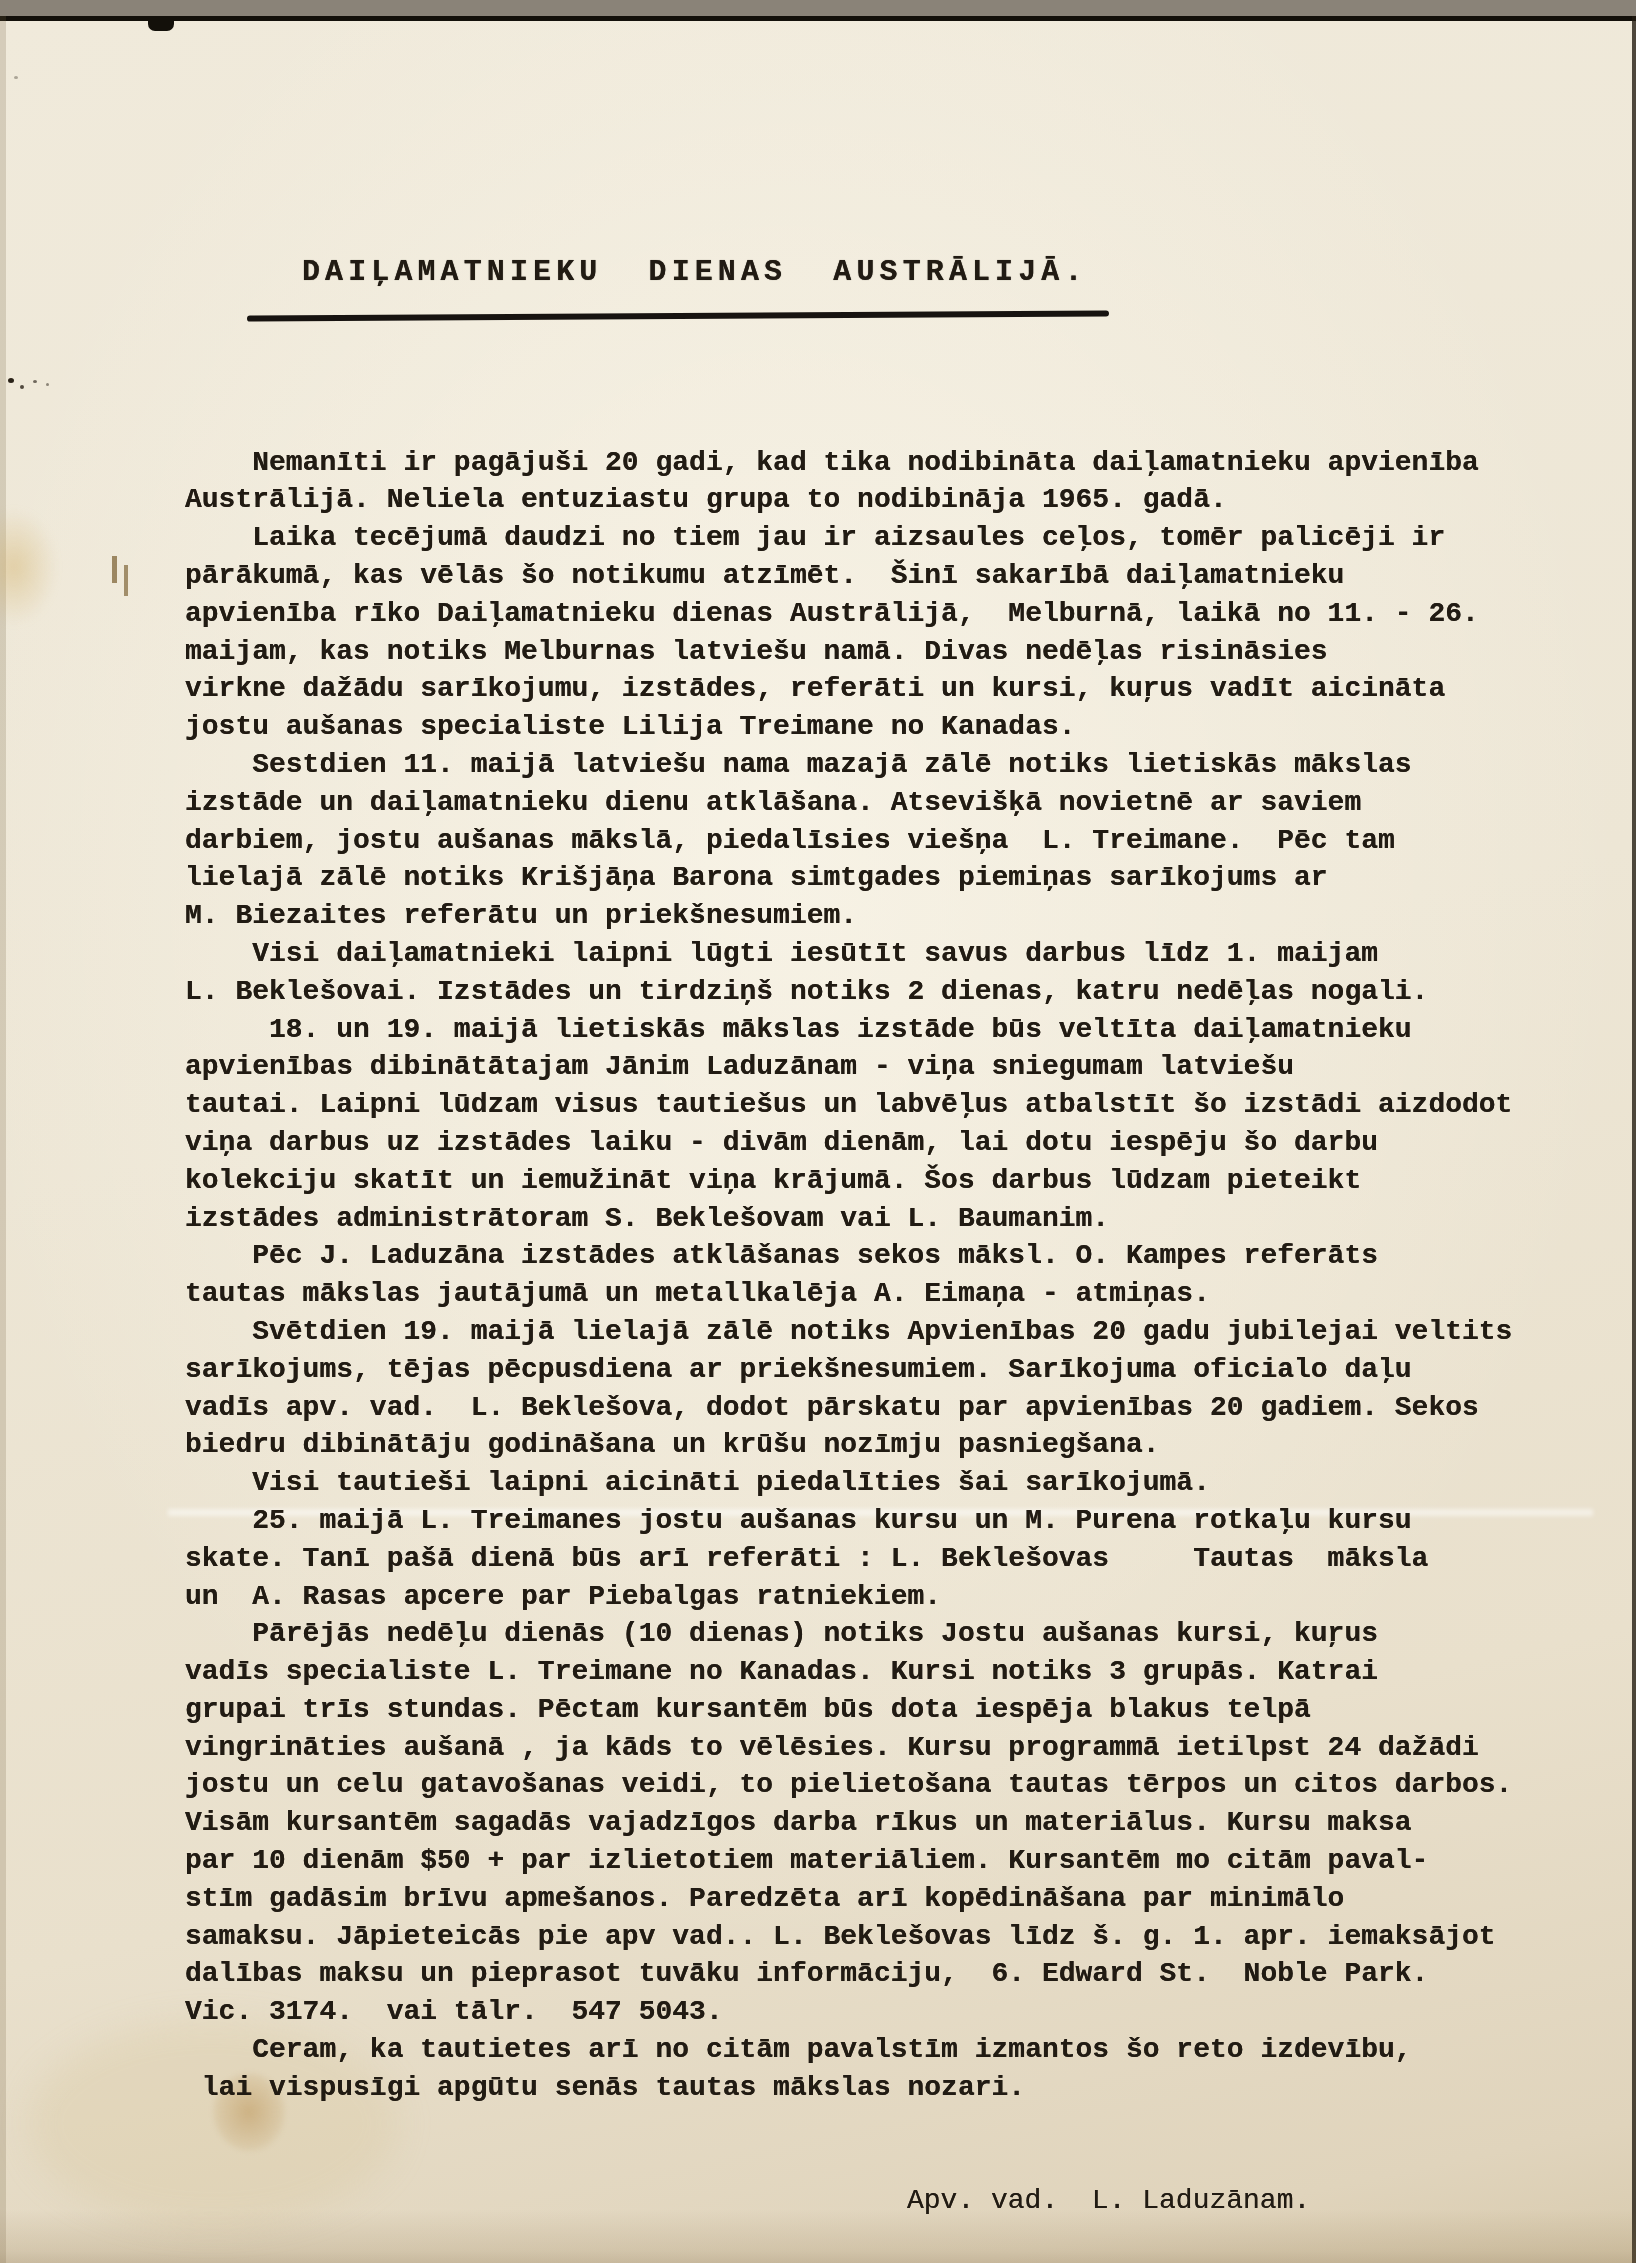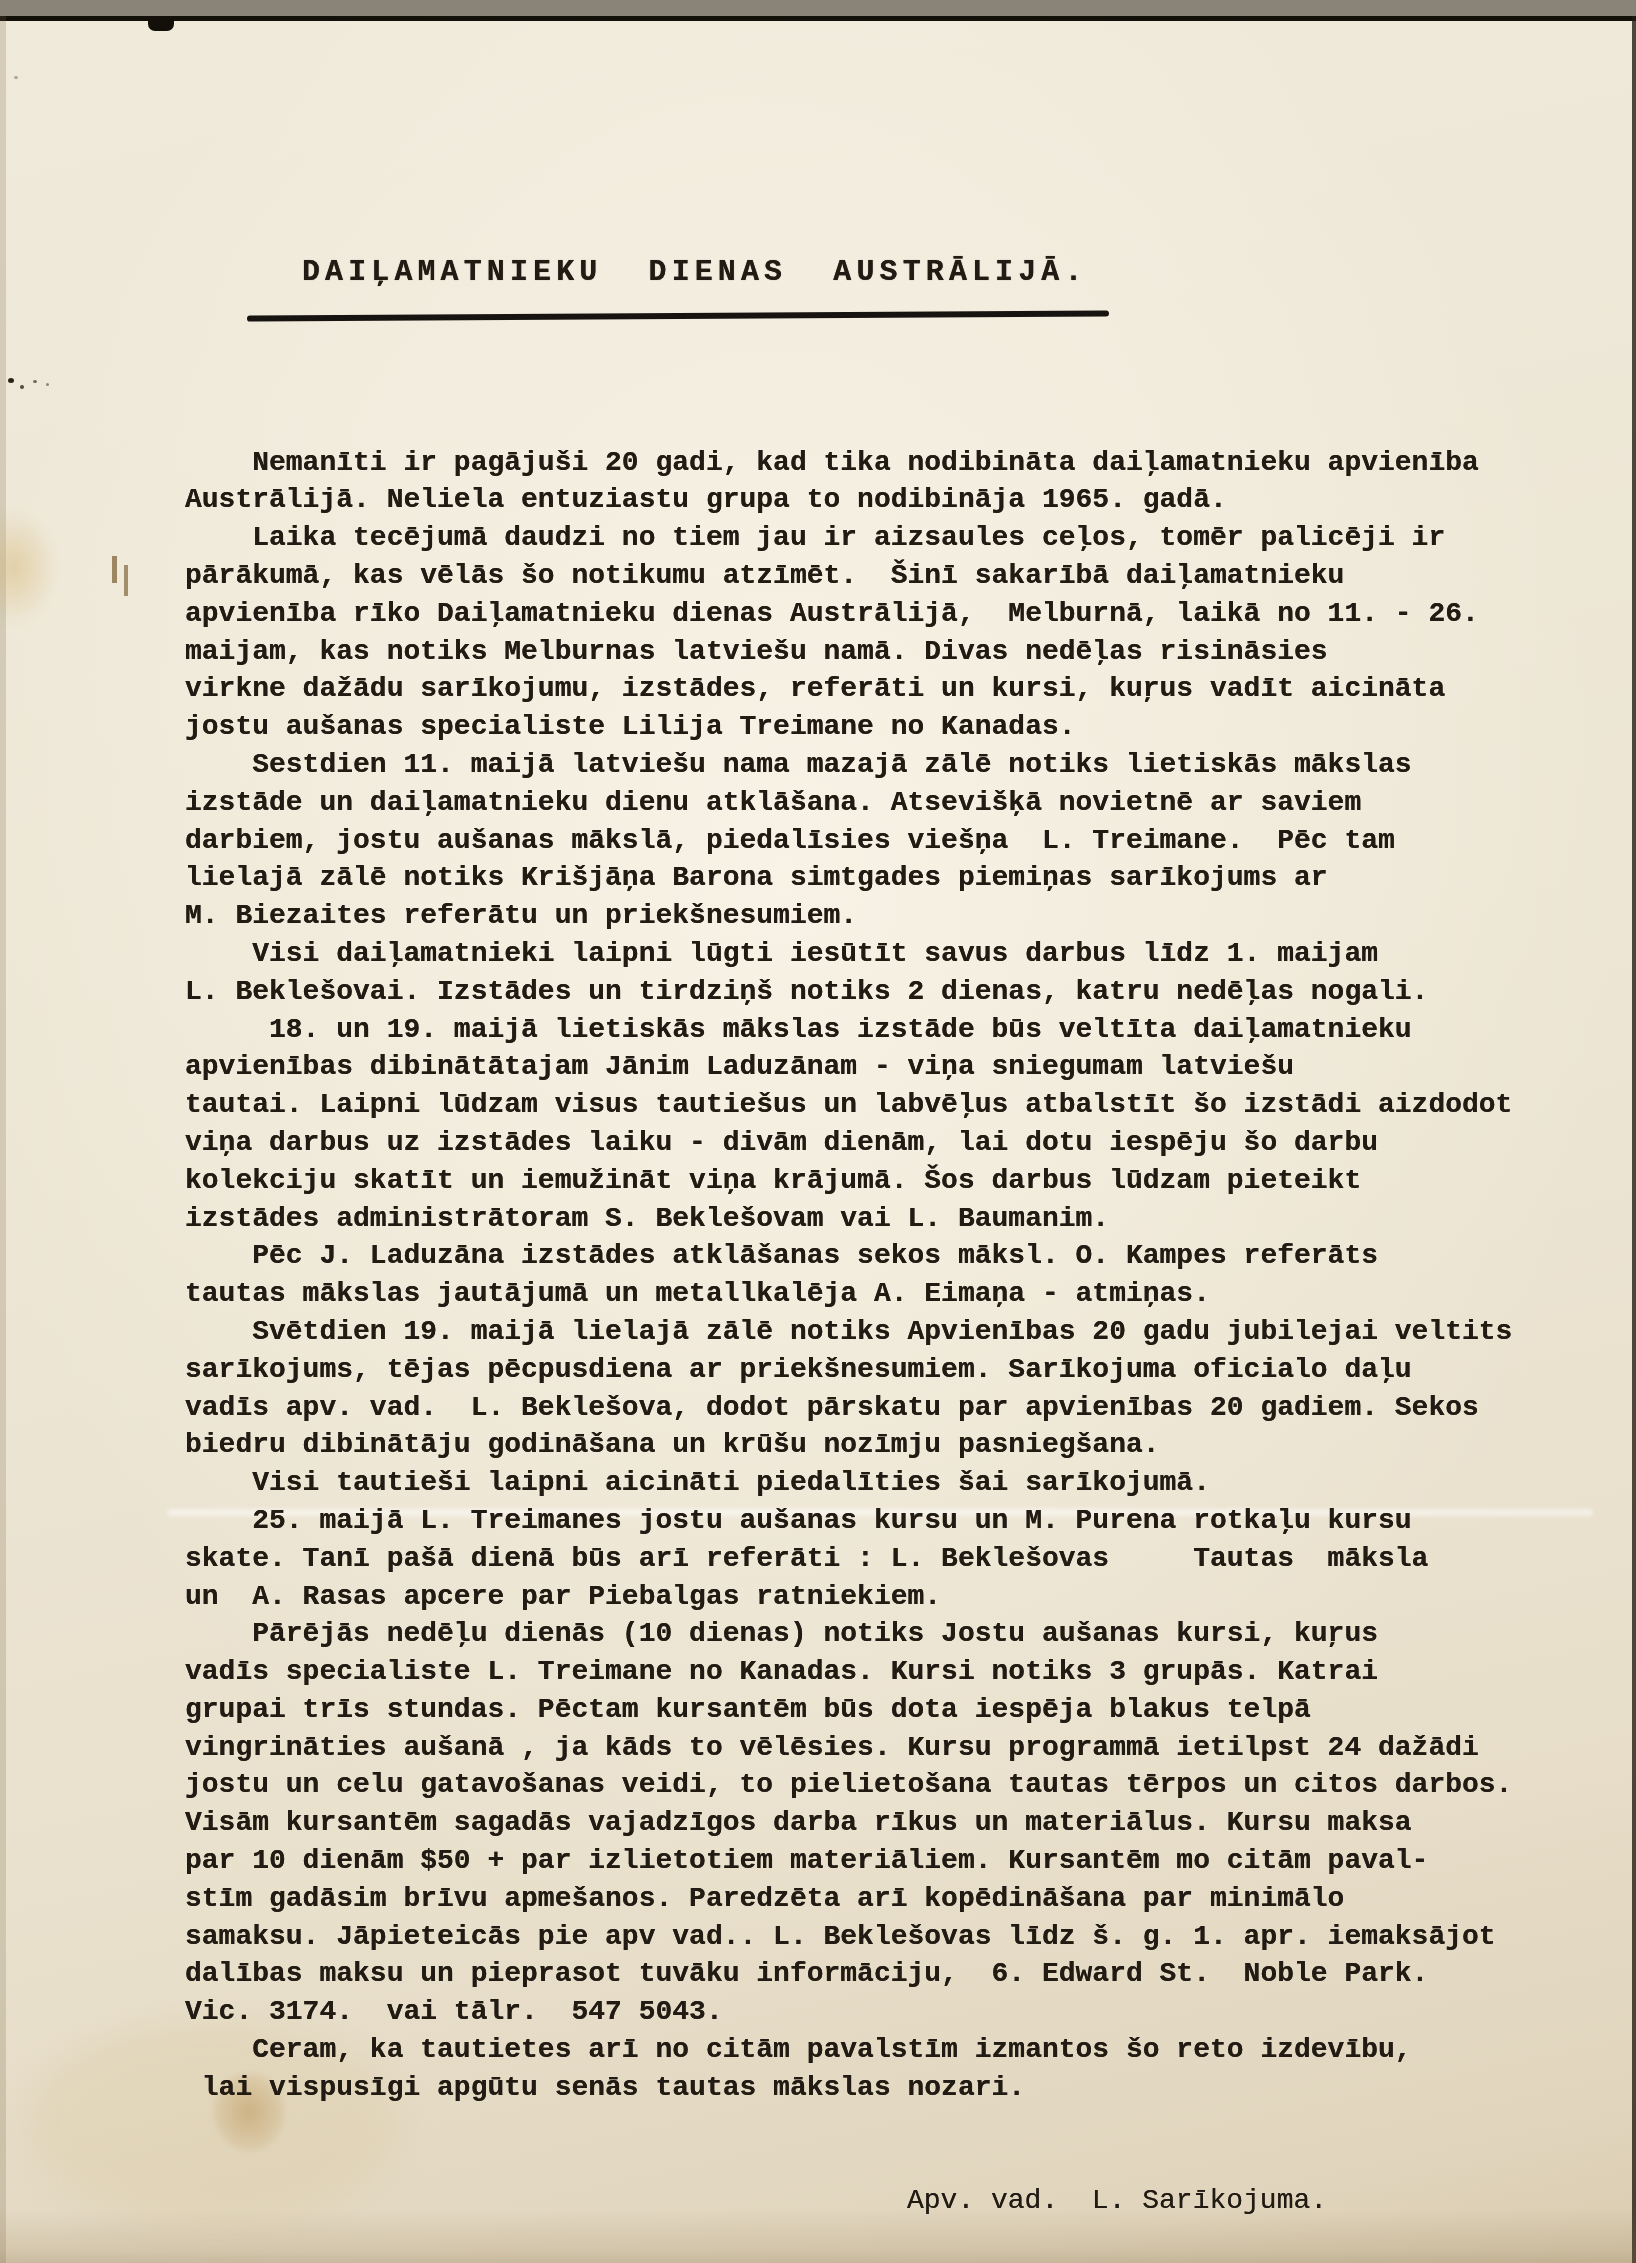--- a/index.html
+++ b/index.html
@@ -80,16 +80,16 @@
   <div class="speck sp2"></div>
   <div class="speck sp3"></div>
   <div class="speck sp4"></div>
   <div class="speck sp5"></div>
 
   <div class="title">DAIĻAMATNIEKU  DIENAS  AUSTRĀLIJĀ.</div>
   <div class="rule"></div>
 
   <div class="body-text">
     <div><div class="line">    Nemanīti ir pagājuši 20 gadi, kad tika nodibināta daiļamatnieku apvienība</div><div class="line">Austrālijā. Neliela entuziastu grupa to nodibināja 1965. gadā.</div><div class="line">    Laika tecējumā daudzi no tiem jau ir aizsaules ceļos, tomēr palicēji ir</div><div class="line">pārākumā, kas vēlās šo notikumu atzīmēt.  Šinī sakarībā daiļamatnieku</div><div class="line">apvienība rīko Daiļamatnieku dienas Austrālijā,  Melburnā, laikā no 11. - 26.</div><div class="line">maijam, kas notiks Melburnas latviešu namā. Divas nedēļas risināsies</div><div class="line">virkne dažādu sarīkojumu, izstādes, referāti un kursi, kuŗus vadīt aicināta</div><div class="line">jostu aušanas specialiste Lilija Treimane no Kanadas.</div><div class="line">    Sestdien 11. maijā latviešu nama mazajā zālē notiks lietiskās mākslas</div><div class="line">izstāde un daiļamatnieku dienu atklāšana. Atsevišķā novietnē ar saviem</div><div class="line">darbiem, jostu aušanas mākslā, piedalīsies viešņa  L. Treimane.  Pēc tam</div><div class="line">lielajā zālē notiks Krišjāņa Barona simtgades piemiņas sarīkojums ar</div><div class="line">M. Biezaites referātu un priekšnesumiem.</div><div class="line">    Visi daiļamatnieki laipni lūgti iesūtīt savus darbus līdz 1. maijam</div><div class="line">L. Beklešovai. Izstādes un tirdziņš notiks 2 dienas, katru nedēļas nogali.</div><div class="line">     18. un 19. maijā lietiskās mākslas izstāde būs veltīta daiļamatnieku</div><div class="line">apvienības dibinātātajam Jānim Laduzānam - viņa sniegumam latviešu</div><div class="line">tautai. Laipni lūdzam visus tautiešus un labvēļus atbalstīt šo izstādi aizdodot</div><div class="line">viņa darbus uz izstādes laiku - divām dienām, lai dotu iespēju šo darbu</div><div class="line">kolekciju skatīt un iemužināt viņa krājumā. Šos darbus lūdzam pieteikt</div><div class="line">izstādes administrātoram S. Beklešovam vai L. Baumanim.</div><div class="line">    Pēc J. Laduzāna izstādes atklāšanas sekos māksl. O. Kampes referāts</div><div class="line">tautas mākslas jautājumā un metallkalēja A. Eimaņa - atmiņas.</div><div class="line">    Svētdien 19. maijā lielajā zālē notiks Apvienības 20 gadu jubilejai veltits</div><div class="line">sarīkojums, tējas pēcpusdiena ar priekšnesumiem. Sarīkojuma oficialo daļu</div><div class="line">vadīs apv. vad.  L. Beklešova, dodot pārskatu par apvienības 20 gadiem. Sekos</div><div class="line">biedru dibinātāju godināšana un krūšu nozīmju pasniegšana.</div><div class="line">    Visi tautieši laipni aicināti piedalīties šai sarīkojumā.</div><div class="line">    25. maijā L. Treimanes jostu aušanas kursu un M. Purena rotkaļu kursu</div><div class="line">skate. Tanī pašā dienā būs arī referāti : L. Beklešovas     Tautas  māksla</div><div class="line">un  A. Rasas apcere par Piebalgas ratniekiem.</div><div class="line">    Pārējās nedēļu dienās (10 dienas) notiks Jostu aušanas kursi, kuŗus</div><div class="line">vadīs specialiste L. Treimane no Kanadas. Kursi notiks 3 grupās. Katrai</div><div class="line">grupai trīs stundas. Pēctam kursantēm būs dota iespēja blakus telpā</div><div class="line">vingrināties aušanā , ja kāds to vēlēsies. Kursu programmā ietilpst 24 dažādi</div><div class="line">jostu un celu gatavošanas veidi, to pielietošana tautas tērpos un citos darbos.</div><div class="line">Visām kursantēm sagadās vajadzīgos darba rīkus un materiālus. Kursu maksa</div><div class="line">par 10 dienām $50 + par izlietotiem materiāliem. Kursantēm mo citām paval-</div><div class="line">stīm gadāsim brīvu apmešanos. Paredzēta arī kopēdināšana par minimālo</div><div class="line">samaksu. Jāpieteicās pie apv vad.. L. Beklešovas līdz š. g. 1. apr. iemaksājot</div><div class="line">dalības maksu un pieprasot tuvāku informāciju,  6. Edward St.  Noble Park.</div><div class="line">Vic. 3174.  vai tālr.  547 5043.</div><div class="line">    Ceram, ka tautietes arī no citām pavalstīm izmantos šo reto izdevību,</div><div class="line"> lai vispusīgi apgūtu senās tautas mākslas nozari.</div></div>
-    <div class="signature">Apv. vad.  L. Sarīkojuma.</div>
+    <div class="signature">Apv. vad.  L. Laduzānam.</div>
   </div>
 
 </div>
 
 </body></html>

